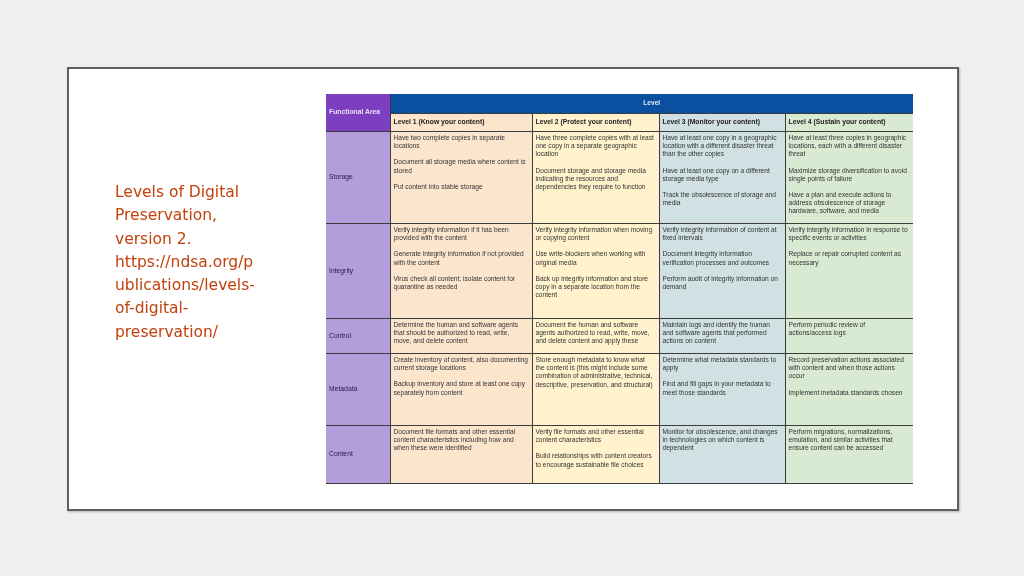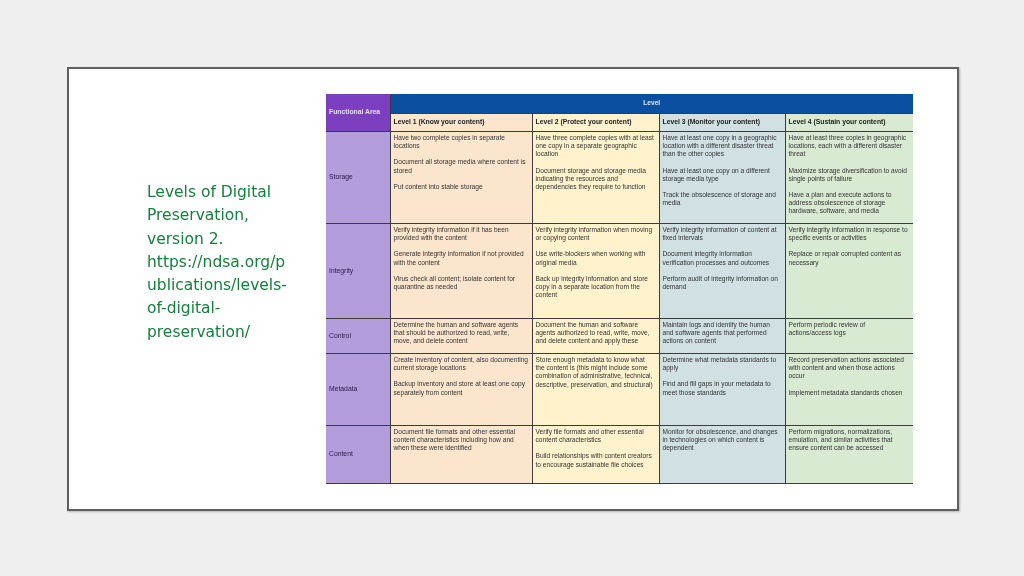--- a/index.html
+++ b/index.html
@@ -18,23 +18,22 @@
       border: 2px solid #606060;
       box-shadow: 1px 1px 2px rgba(0,0,0,0.25);
     }
     .caption {
       position: absolute;
       left: 47px; top: 112px;
       width: 150px;
       font-family: "DejaVu Sans", sans-serif;
       font-size: 15.5px;
       line-height: 23.3px;
-      color: #15803d;
+      color: #c2410c;
       white-space: pre-line;
-      margin-left: 32px;
     }
     .table-image {
       position: absolute;
       left: 326px; top: 94px;
       width: 587px; height: 388px;
     }
     table.lodp {
       border-collapse: collapse;
       width: 587px;
       height: 388px;

